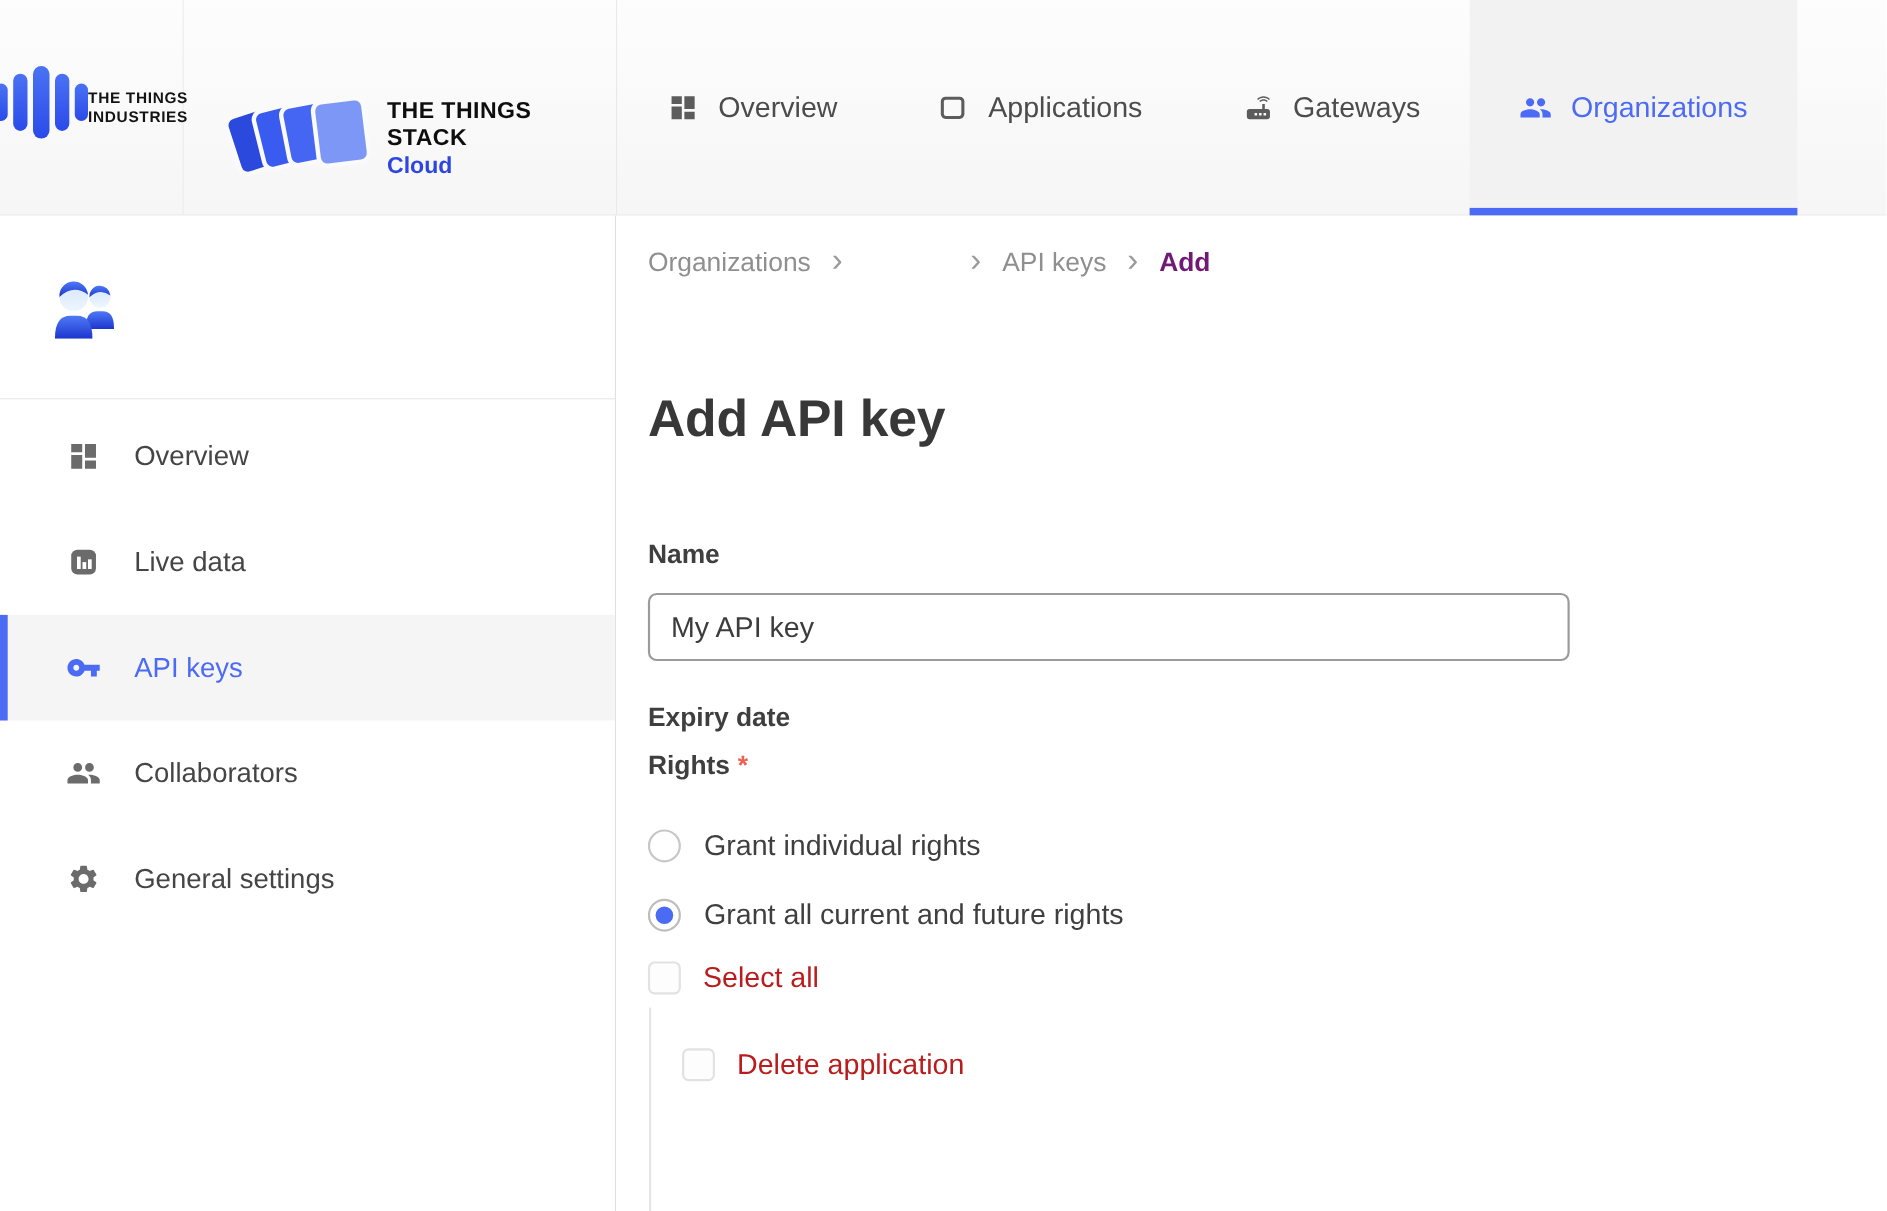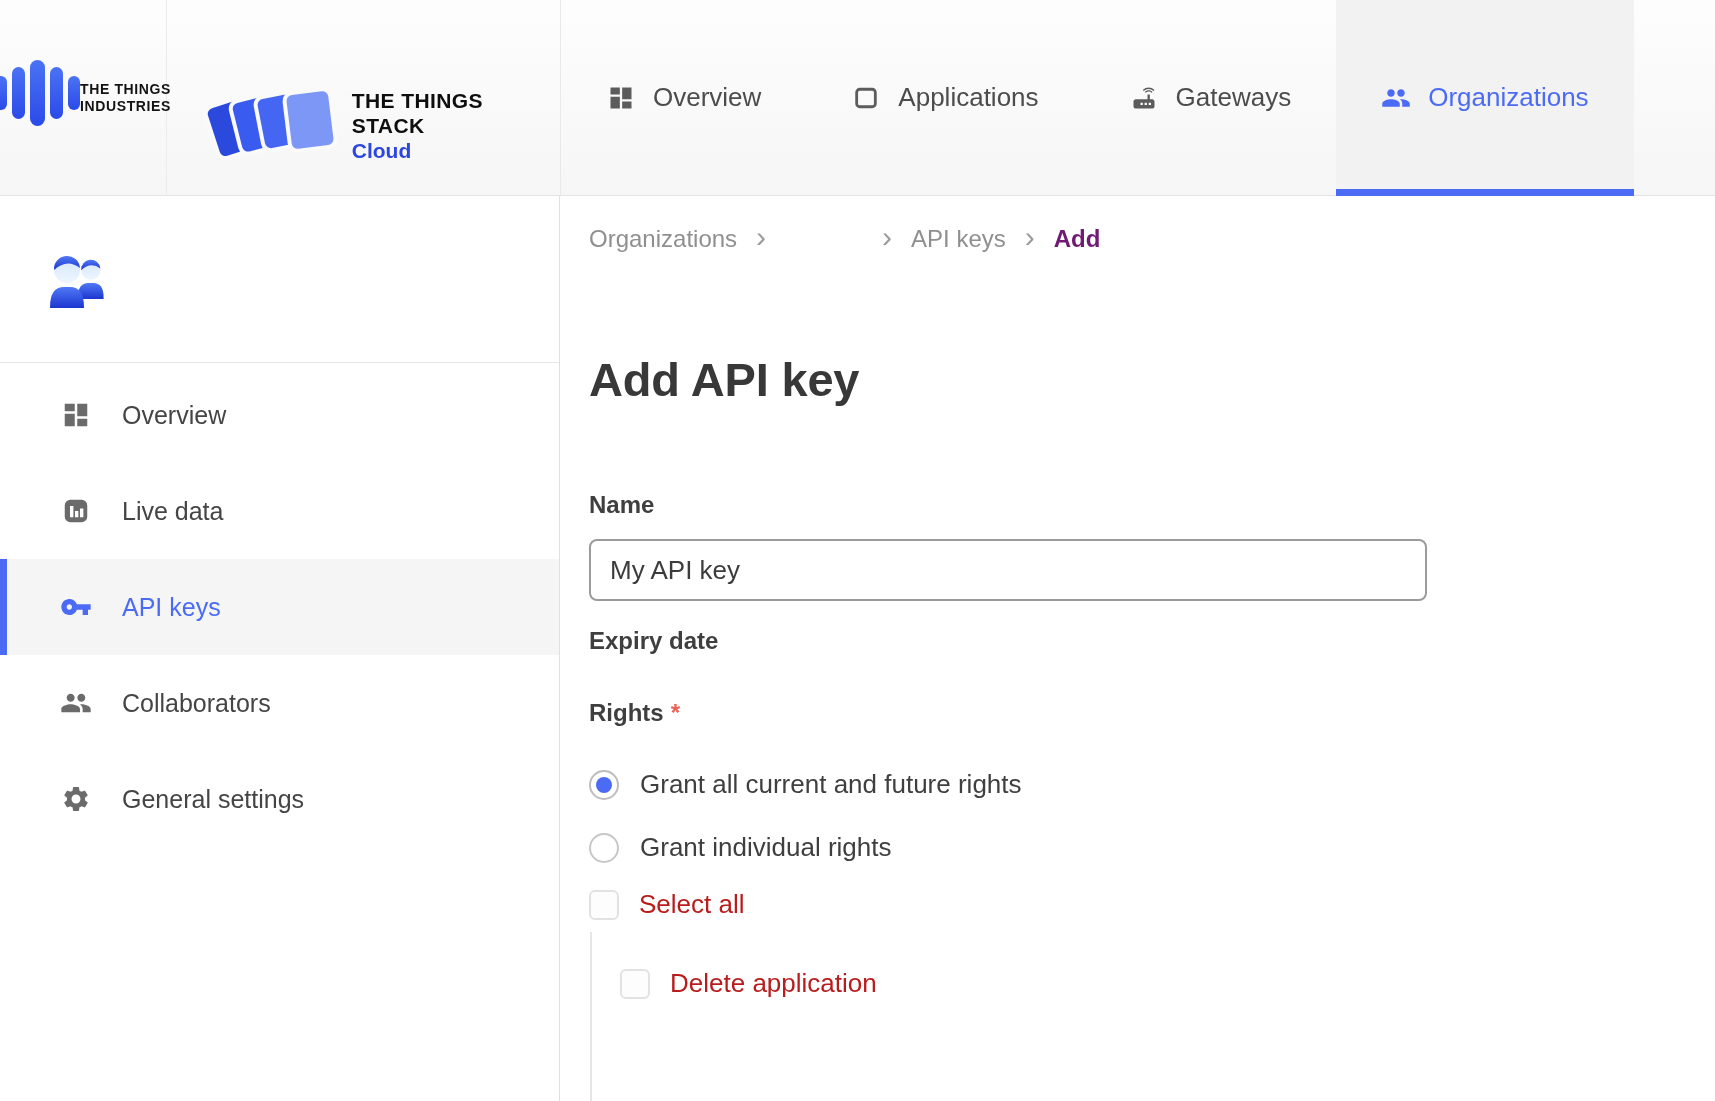--- a/index.html
+++ b/index.html
@@ -59,21 +59,21 @@
                 font-size:24px; color:#8f8f8f; }
   .crumb { cursor:pointer; }
   .crumb-sep { font-size:30px; color:#9b9b9b; padding:0 19px 5px 19px; }
   .crumb-spacer { width:78px; }
   .crumb-current { color:#701a75; font-weight:600; }
 
   .content { padding-left:28px; }
   .page-title { margin-top:70px; font-size:47px; font-weight:700; color:#383838; letter-spacing:-0.2px; }
 
   .field-label { margin-top:84px; font-size:24px; font-weight:700; color:#3f3f3f; }
-  .field-label.tight { margin-top:26px; }
+  .field-label.tight { margin-top:38px; }
   .req { color:#ee6054; font-weight:700; margin-left:7px; }
 
   .text-input { display:block; margin-top:20px; width:838px; height:62px;
                 border:2px solid #9b9b9b; border-radius:8px; padding:0 19px;
                 font-family:"Liberation Sans", sans-serif; font-size:26px; color:#3c3c3c; background:#fff; outline:none; }
   .date-wrap { position:relative; margin-top:20px; width:838px; }
   .date-input { display:block; width:838px; height:62px; border:3px solid #4c6bf5; border-radius:8px;
                 padding:0 19px; font-family:"Liberation Sans", sans-serif; font-size:27px;
                 letter-spacing:0.5px; color:#121212; background:#fff; outline:none; }
   .cal-btn { position:absolute; right:18px; top:50%; transform:translateY(-50%);
@@ -256,31 +256,31 @@
   </div>
 
   <div class="content">
     <h1 class="page-title">Add API key</h1>
 
     <div class="field-label">Name</div>
     <input class="text-input" type="text" value="My API key" style="">
 
     <div class="field-label tight">Expiry date</div>
 
-    <div class="field-label" style="margin-top:44px;">
+    <div class="field-label" style="margin-top:16px;">
       <span>Rights</span><span class="req">*</span>
     </div>
 
+    <div class="radio-row">
+      <span class="radio"></span>
+      <span>Grant individual rights</span>
+    </div>
     <div class="radio-row">
       <span class="radio checked"></span>
       <span>Grant all current and future rights</span>
-    </div>
-    <div class="radio-row">
-      <span class="radio"></span>
-      <span>Grant individual rights</span>
     </div>
 
     <div class="check-row select-all-row">
       <span class="checkbox"></span>
       <span>Select all</span>
     </div>
 
     <div class="rights-children">
       <div class="check-row">
         <span class="checkbox"></span>

